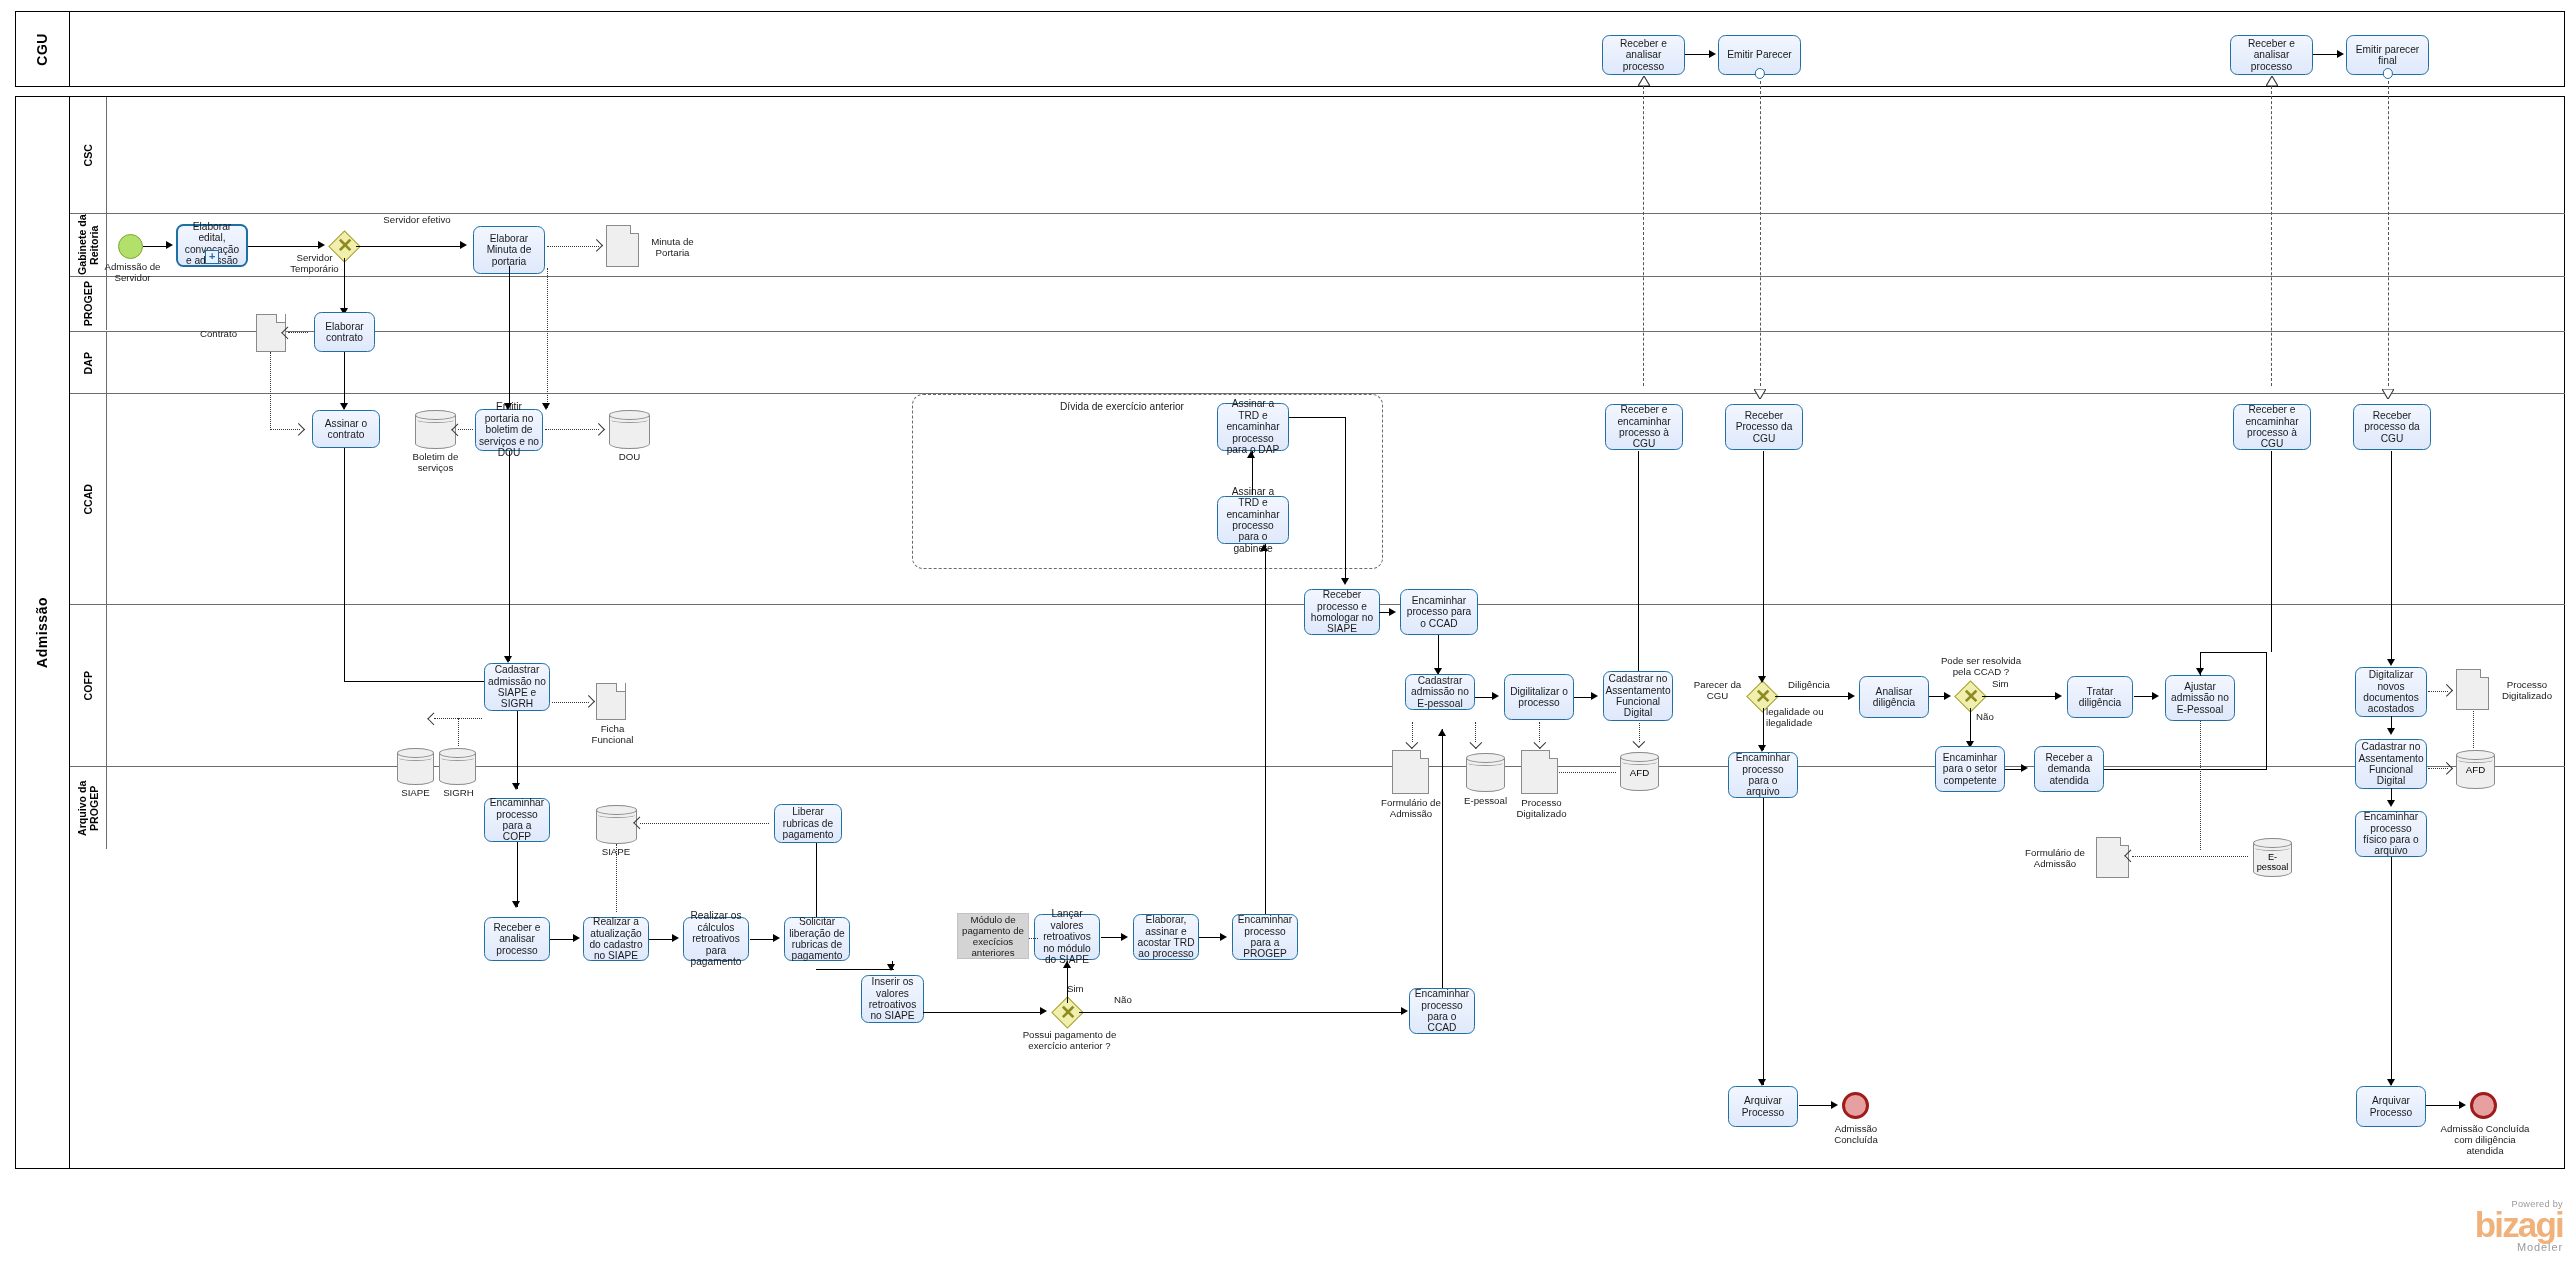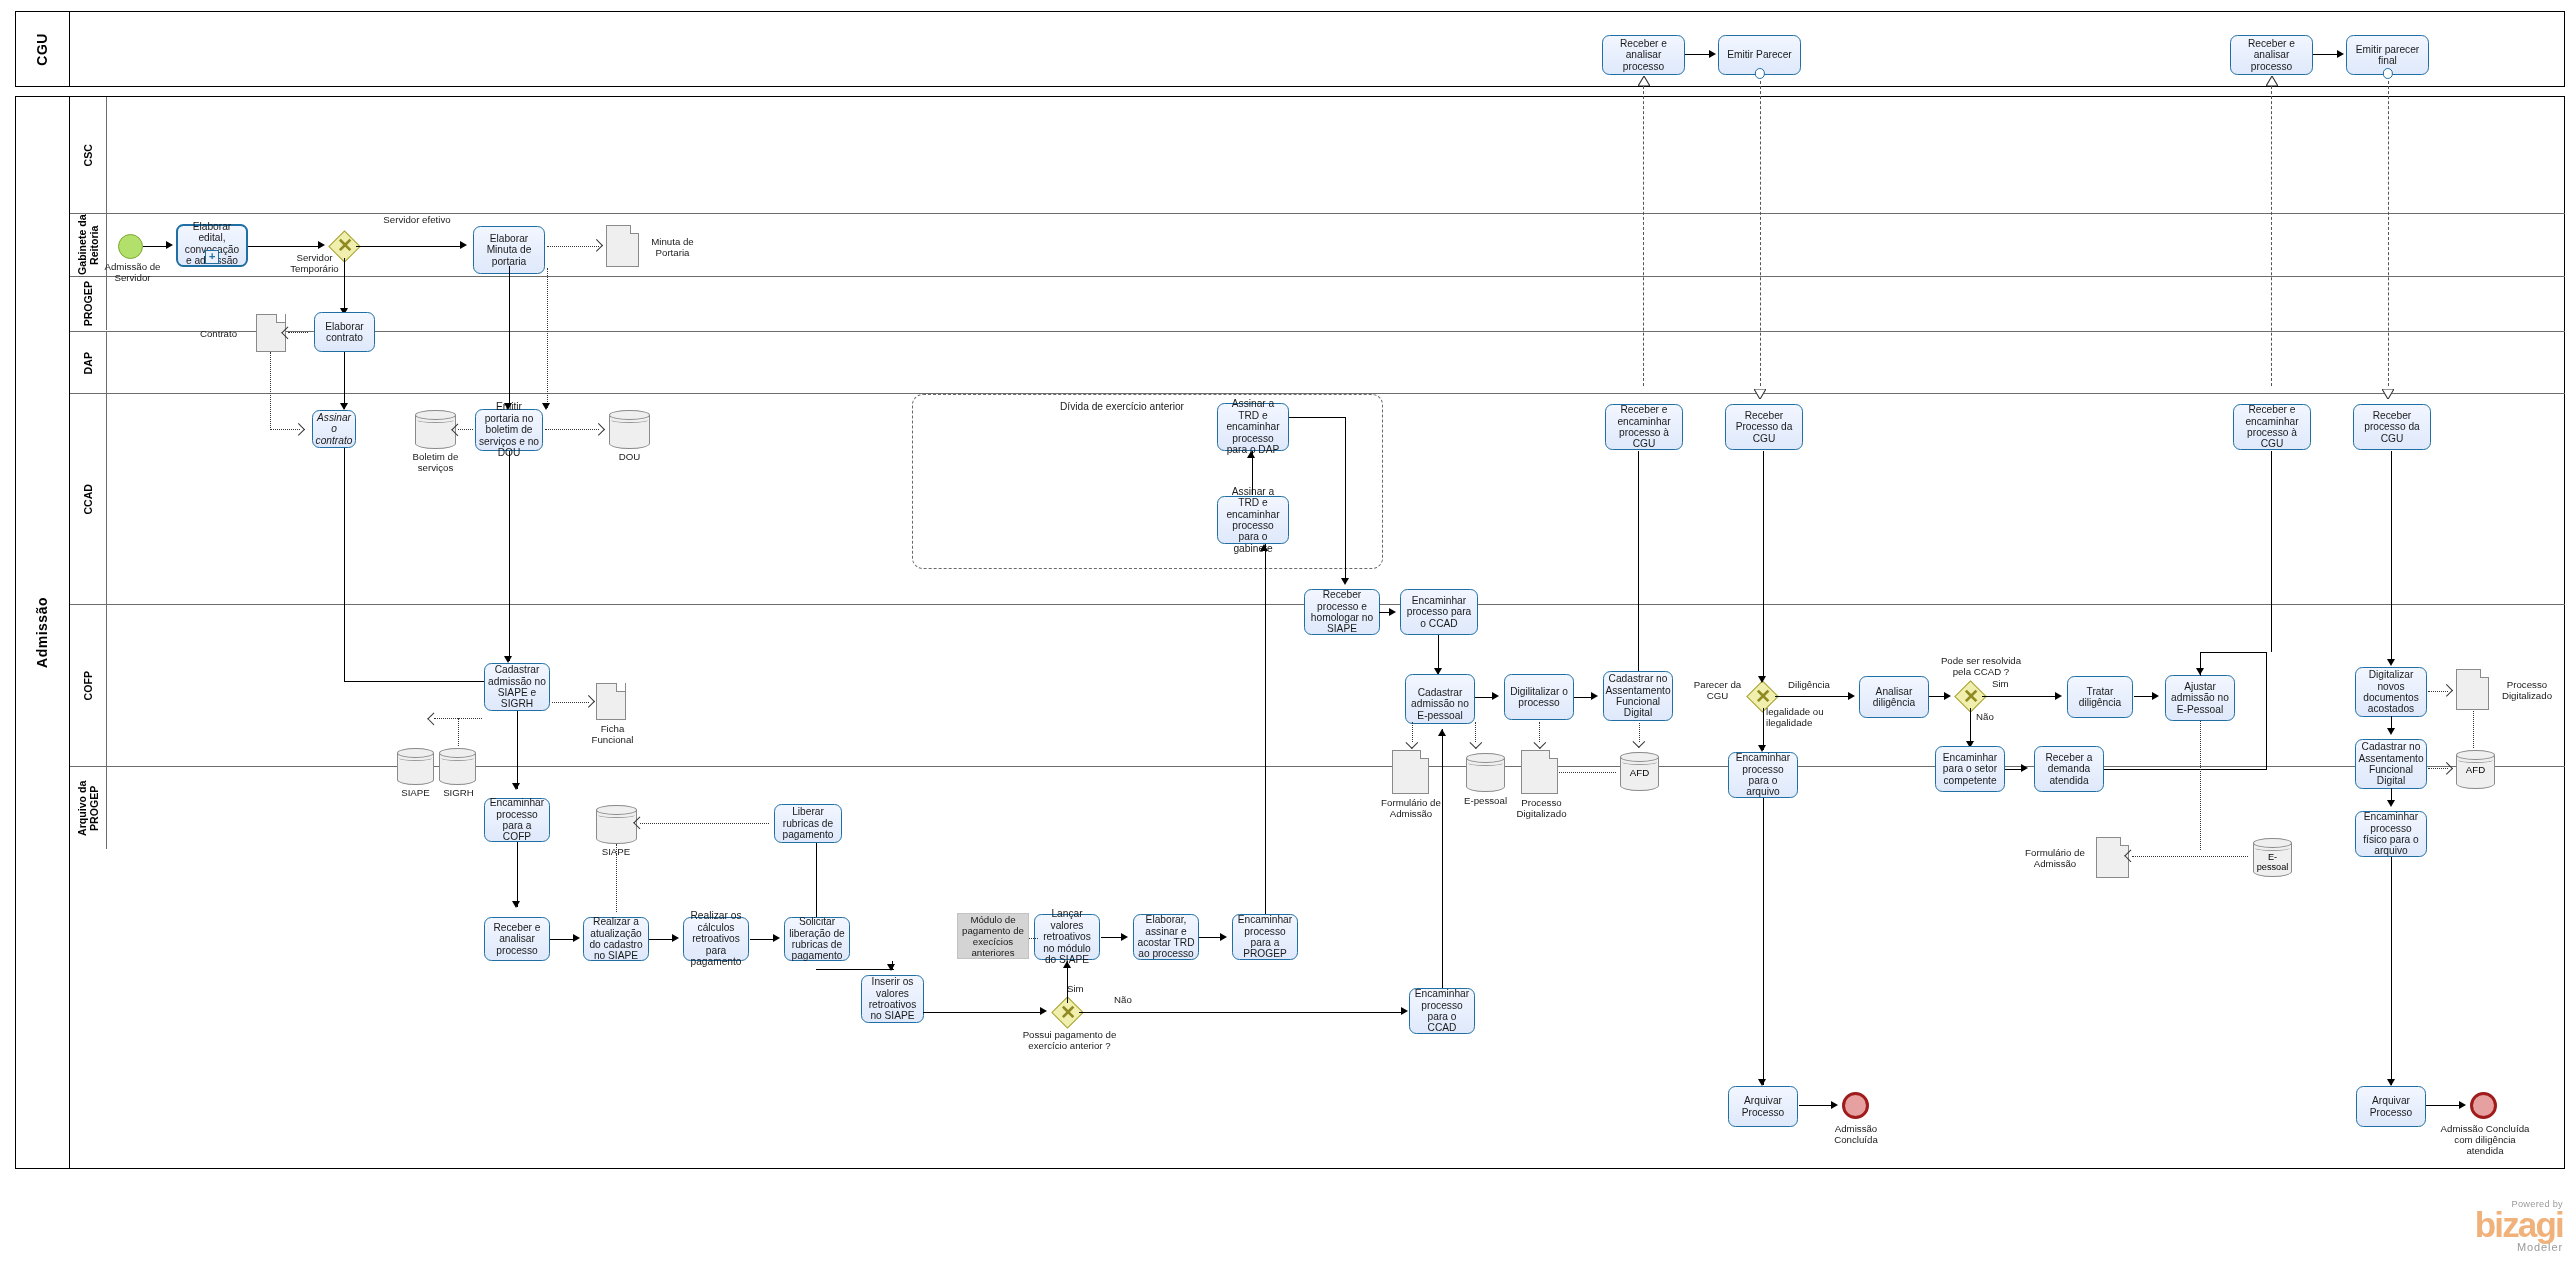--- a/index.html
+++ b/index.html
@@ -194,21 +194,21 @@
   <div class="dot h" style="left:288px;top:332px;width:20.3px;"></div>
   <div class="oar" style="left:283px;top:328px;transform:rotate(-135deg);"></div>
 
   <div class="dot v" style="left:270px;top:352px;height:78px;"></div>
   <div class="dot h" style="left:270px;top:429px;width:29.5px;"></div>
   <div class="oar" style="left:294px;top:425px;transform:rotate(45deg);"></div>
 
   <div class="ln v" style="left:344px;top:352px;height:57px;"></div>
   <div class="ar d" style="left:340px;top:403px;"></div>
 
-  <div class="task" style="left:312px;top:410px;width:44px;height:38px;font-style:italic;">
+  <div class="task" style="left:312px;top:410px;width:68px;height:38px;">
     <span>Assinar o contrato</span>
   </div>
 
   <div class="db" style="left:415px;top:410px;width:41px;height:39px;">
     <div class="body"></div>
       <div class="top"></div>
       <div class="ring"></div>
   </div>
   <span class="lbl" style="left:406px;top:451px;width:59px;">Boletim de serviços</span>
 
@@ -417,21 +417,21 @@
   <div class="ln v" style="left:1265px;top:544px;height:370px;"></div>
   <div class="ar u" style="left:1260px;top:544px;"></div>
 
   <div class="task" style="left:1409px;top:988px;width:66px;height:46px;">
     <span>Encaminhar processo para o CCAD</span>
   </div>
 
   <div class="ln v" style="left:1442px;top:729px;height:259px;"></div>
   <div class="ar u" style="left:1438px;top:729px;"></div>
 
-  <div class="task" style="left:1405px;top:674px;width:70px;height:50px;align-items:flex-end;">
+  <div class="task" style="left:1405px;top:674px;width:70px;height:36px;">
     <span>Cadastrar admissão no E-pessoal</span>
   </div>
   <div class="doc" style="left:1392px;top:750px;width:37px;height:44px;"></div>
   <span class="lbl" style="left:1376px;top:797px;width:70px;">Formulário de Admissão</span>
   <div class="dot v" style="left:1412px;top:722px;height:20.3px;"></div>
   <div class="oar" style="left:1407px;top:738px;transform:rotate(135deg);"></div>
 
   <div class="db" style="left:1466px;top:753px;width:39px;height:39px;">
     <div class="body"></div>
       <div class="top"></div>

